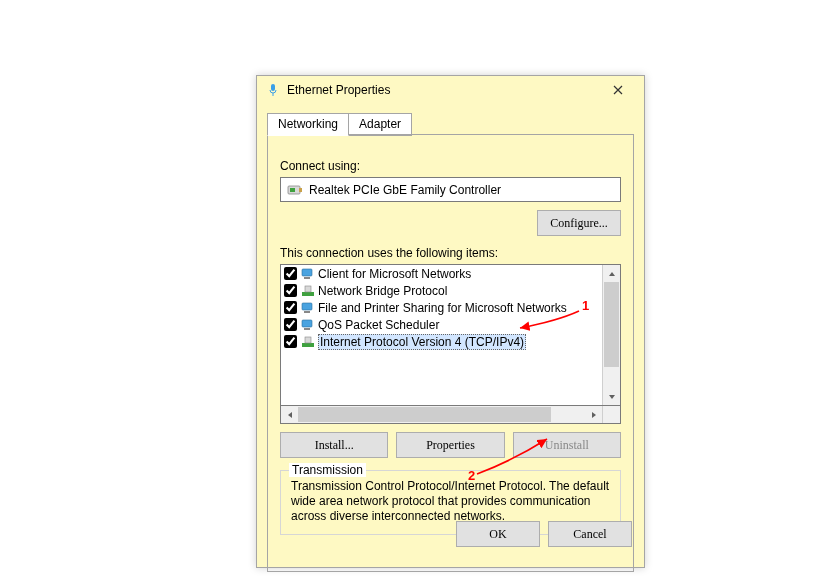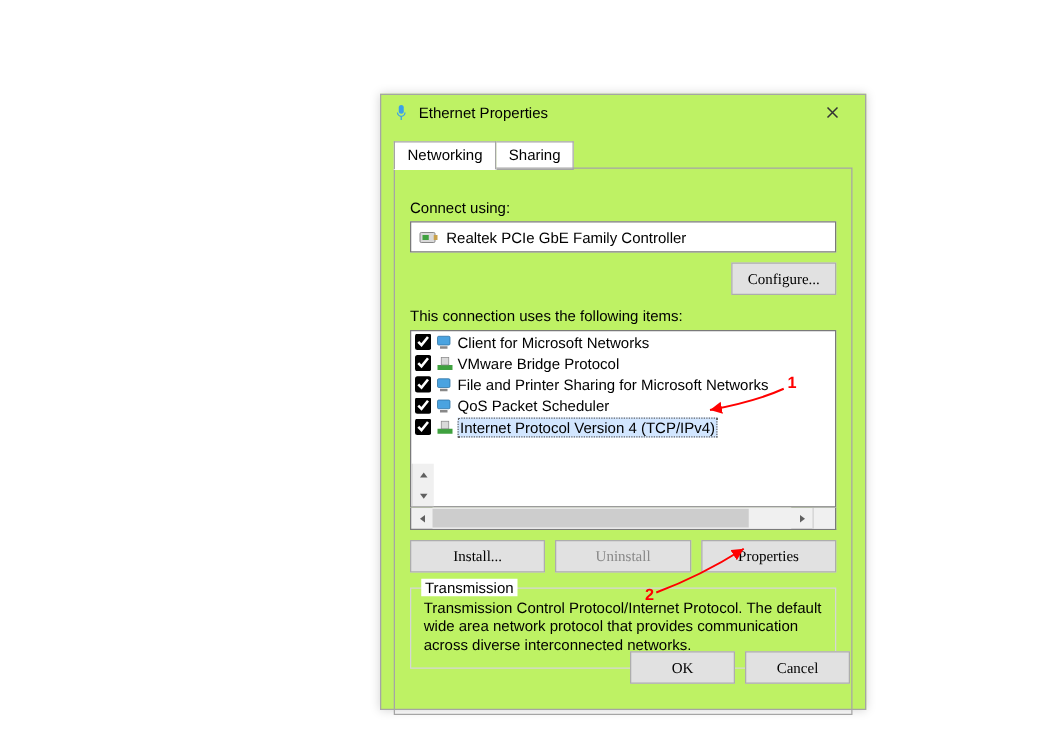--- a/index.html
+++ b/index.html
@@ -1,33 +1,33 @@
 <!DOCTYPE html>
 <html><head>
 <meta charset="utf-8">
 <style>
   html,body{margin:0;padding:0;width:832px;height:583px;background:#fff;font-family:"Segoe UI",Tahoma,sans-serif;font-size:12px;color:#000;}
-  .dialog{position:absolute;left:256px;top:75px;width:387px;height:491px;background:#bef264;border:1px solid #a5a5a5;box-shadow:0 0 8px rgba(0,0,0,0.18);margin-left:48px;}
+  .dialog{position:absolute;left:256px;top:75px;width:387px;height:491px;background:#fef9c3;border:1px solid #a5a5a5;box-shadow:0 0 8px rgba(0,0,0,0.18);}
   .titlebar{height:28px;display:flex;align-items:center;padding:0 4px;}
   .mic-icon{width:16px;height:16px;margin:0 6px 0 4px;display:flex;align-items:center;justify-content:center;}
   .title-text{flex:1;font-size:12px;color:#000;}
   .close-btn{width:44px;height:26px;display:flex;align-items:center;justify-content:center;color:#444;}
   .close-btn svg{width:10px;height:10px;}
   .tab-strip{position:relative;margin:8px 10px 0 10px;height:22px;}
   .tab{display:inline-block;height:21px;line-height:21px;padding:0 10px;border:1px solid #a5a5a5;position:relative;top:1px;background:#fff;font-size:12px;}
   .tab.active{border-bottom:1px solid #fff;z-index:3;}
   .tab.inactive{background:#fff;border-left:none;}
   .tab-area{border:1px solid #a5a5a5;margin:0 10px;padding:24px 12px 10px 12px;position:relative;}
   .label{font-size:12px;margin-bottom:4px;}
   .adapter-box{border:1px solid #7a7a7a;height:23px;display:flex;align-items:center;padding:0 6px;background:#fff;}
   .nic-icon{width:16px;height:16px;margin-right:6px;flex:none;}
   .btn{background:#e1e1e1;border:1px solid #adadad;height:26px;font-size:12px;font-family:Liberation Serif, serif;padding:0 4px;min-width:84px;}
   .btn:disabled{color:#888;}
   .cfg-wrap{display:flex;justify-content:flex-end;margin-top:8px;}
-  .items-box{border:1px solid #7a7a7a;margin-top:4px;height:140px;position:relative;background:#fff;display:flex;flex-direction:column;}
+  .items-box{border:1px solid #7a7a7a;margin-top:4px;height:140px;position:relative;background:#fff;display:flex;}
   .items-scroll{flex:1;overflow:hidden;}
   .item-row{display:flex;align-items:center;height:17px;padding-left:3px;white-space:nowrap;}
   .item-row input[type=checkbox]{width:13px;height:13px;margin:0 3px 0 0;accent-color:#000;}
   .item-row .proto-icon{width:16px;height:16px;margin-right:2px;flex:none;}
   .item-row .txt{font-size:12px;}
   .item-row.selected{ }
   .item-row.selected .txt{background:#d2e6ff;border:1px dotted #666;padding:0 1px;text-align:right;}
   .vscroll{width:17px;background:#f0f0f0;border-left:1px solid #cfcfcf;display:flex;flex-direction:column;}
   .vscroll .arrow{height:17px;display:flex;align-items:center;justify-content:center;color:#606060;}
   .vscroll .track{flex:1;background:#f0f0f0;position:relative;}
@@ -64,21 +64,21 @@
     </span>
     <span class="title-text">Ethernet Properties</span>
     <div class="close-btn">
       <svg viewBox="0 0 10 10">
           <path d="M1 1 L9 9 M9 1 L1 9" stroke="#333" stroke-width="1.2" fill="none"></path>
         </svg>
     </div>
   </div>
 
   <div class="tab-strip">
-    <span class="tab active">Networking</span><span class="tab inactive">Sharing</span>
+    <span class="tab active">Networking</span><span class="tab inactive">Adapter</span>
   </div>
 
   <div class="tab-area" style="height:402px;">
 
     <div class="label">Connect using:</div>
     <div class="adapter-box">
       <span class="nic-icon">
         <svg viewBox="0 0 16 16">
             <rect x="1" y="4" width="12" height="8" rx="1" fill="#d9d9d9" stroke="#888" stroke-width="0.8"></rect>
             <rect x="3" y="6" width="5" height="4" fill="#3fa13f"></rect>
@@ -107,21 +107,21 @@
             <span class="txt">Client for Microsoft Networks</span>
           </div>
           <div class="item-row">
             <input type="checkbox" checked="" style="">
             <span class="proto-icon">
               <svg viewBox="0 0 16 16">
                 <rect x="2" y="9" width="12" height="4" fill="#3fa13f"></rect>
                 <rect x="5" y="3" width="6" height="6" fill="#d9d9d9" stroke="#888" stroke-width="0.6"></rect>
               </svg>
             </span>
-            <span class="txt">VMware Bridge Protocol</span>
+            <span class="txt">Network Bridge Protocol</span>
           </div>
           <div class="item-row">
             <input type="checkbox" checked="" style="">
             <span class="proto-icon">
               <svg viewBox="0 0 16 16">
                 <rect x="2" y="3" width="10" height="7" rx="1" fill="#4aa3e0" stroke="#2a6fa0" stroke-width="0.6"></rect>
                 <rect x="4" y="11" width="6" height="2" fill="#888"></rect>
               </svg>
             </span>
             <span class="txt">File and Printer Sharing for Microsoft Networks</span>
@@ -175,22 +175,22 @@
       <div class="arrow">
           <svg width="8" height="8" viewBox="0 0 8 8">
             <path d="M2 1 L6 4 L2 7 Z" fill="#606060"></path>
           </svg>
         </div>
       <div class="corner"></div>
     </div>
 
     <div class="btn-row-3">
       <button class="btn">Install...</button>
+      <button class="btn">Properties</button>
       <button class="btn" disabled="">Uninstall</button>
-      <button class="btn">Properties</button>
     </div>
 
     <div class="group">
       <span class="group-title">Transmission</span>
       <div class="desc-text">Transmission Control Protocol/Internet Protocol. The default wide area network protocol that provides communication across diverse interconnected networks.</div>
     </div>
 
   </div>
 
   <div class="dlg-buttons">

